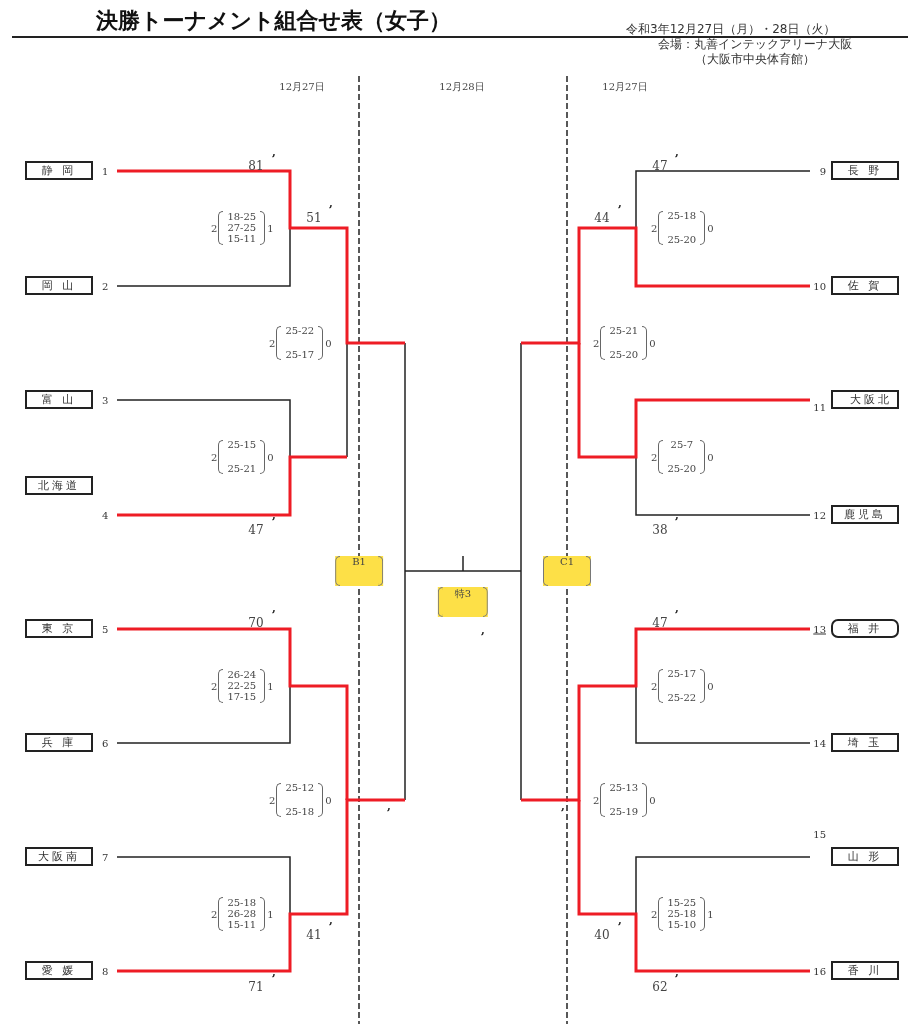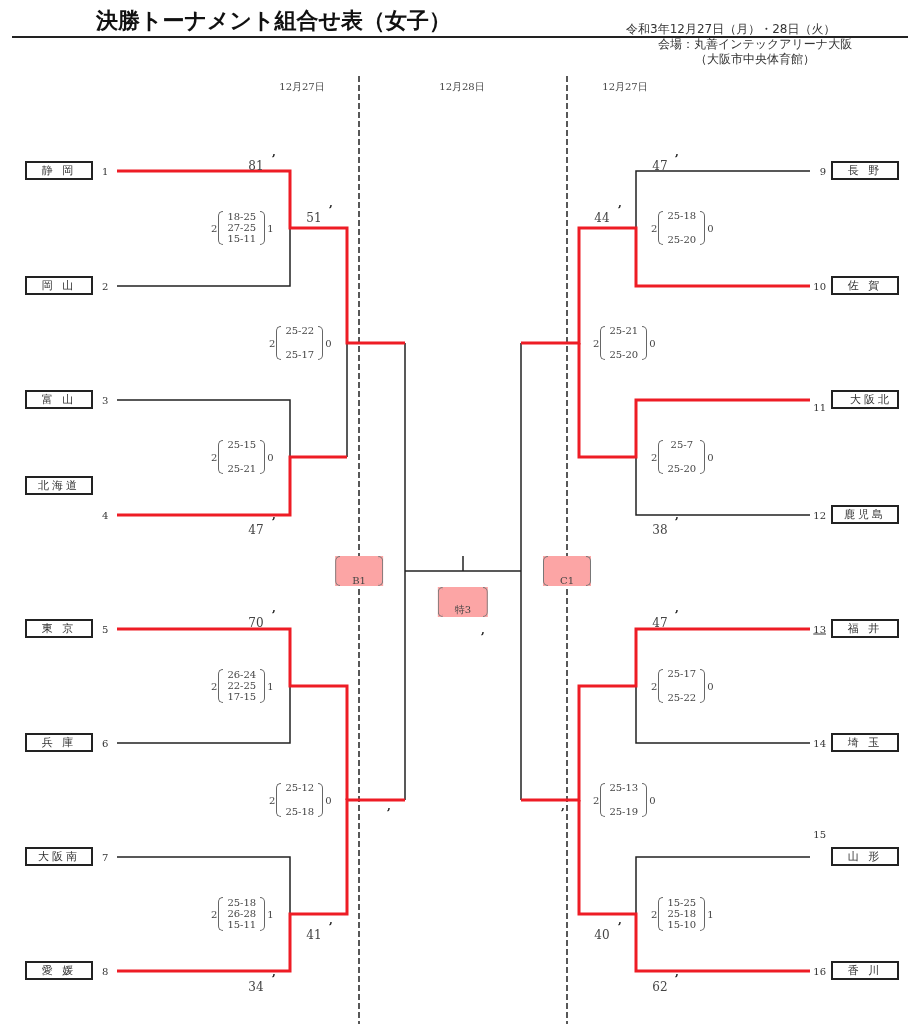--- a/index.html
+++ b/index.html
@@ -21,21 +21,21 @@
   .tick { position: absolute; font-size: 11px; color: #222; font-weight: bold; transform: translate(-50%, -50%); }
   .match { position: absolute; transform: translateY(-50%); display: flex; align-items: center; font-size: 10px; color: #444; }
   .match .w { margin-right: 1px; }
   .match .l { margin-left: 2px; }
   .match .br { width: 5px; height: 34px; border: 1px solid #666; box-sizing: border-box; }
   .match .br.lft { border-right: none; border-radius: 5px 0 0 5px; }
   .match .br.rgt { border-left: none; border-radius: 0 5px 5px 0; }
   .match .sets { display: flex; flex-direction: column; align-items: center; justify-content: space-around; height: 34px;
                  padding: 0 4px; line-height: 10px; font-size: 10px; }
   .match .sets.two { justify-content: space-between; height: 34px; }
-  .slot { position: absolute; transform: translate(-50%, -50%); display: flex; align-items: flex-end; background: #fca5a5; font-size: 10px; color: #444; }
+  .slot { position: absolute; transform: translate(-50%, -50%); display: flex; align-items: flex-start; background: #fde047; font-size: 10px; color: #444; }
   .slot .br { width: 5px; height: 30px; border: 1px solid #777; box-sizing: border-box; }
   .slot .br.lft { border-right: none; border-radius: 5px 0 0 5px; }
   .slot .br.rgt { border-left: none; border-radius: 0 5px 5px 0; }
   .slot .txt { padding: 0 12px; }
   svg.lines { position: absolute; left: 0; top: 0; }
 </style>
 </head>
 <body>
 
 <div class="title">決勝トーナメント組合せ表（女子）</div>
@@ -101,21 +101,21 @@
     <div class="team-box" style="top: 961px; left: 25px;">愛 媛</div>
     <div class="seed" style="top: 971px; left: 102px;">8</div>
     <div class="team-box" style="top: 161px; left: 831px;">長 野</div>
     <div class="seed" style="top: 171px; right: 95px;">9</div>
     <div class="team-box" style="top: 276px; left: 831px;">佐 賀</div>
     <div class="seed" style="top: 286px; right: 95px;">10</div>
     <div class="team-box" style="top: 390px; left: 831px; padding-left: 12px;">大阪北</div>
     <div class="seed" style="top: 400px; right: 95px; margin-top: 7px;">11</div>
     <div class="team-box" style="top: 505px; left: 831px;">鹿児島</div>
     <div class="seed" style="top: 515px; right: 95px;">12</div>
-    <div class="team-box" style="top: 619px; left: 831px;">福 井</div>
+    <div class="team-box" style="top: 619px; left: 831px; border-radius: 7px;">福 井</div>
     <div class="seed" style="top: 629px; right: 95px; text-decoration: underline;">13</div>
     <div class="team-box" style="top: 733px; left: 831px;">埼 玉</div>
     <div class="seed" style="top: 743px; right: 95px;">14</div>
     <div class="team-box" style="top: 847px; left: 831px;">山 形</div>
     <div class="seed" style="top: 834px; right: 95px;">15</div>
     <div class="team-box" style="top: 961px; left: 831px;">香 川</div>
     <div class="seed" style="top: 971px; right: 95px;">16</div>
   </div>
 
 <div class="match" style="left:211px; top:228px">
@@ -242,21 +242,21 @@
     </span>
   <span class="br rgt"></span>
   <span class="l">0</span>
 </div>
 
 <div class="score-val" style="left:256px; top:166px">81</div>
 <div class="score-val" style="left:314px; top:218px">51</div>
 <div class="score-val" style="left:256px; top:530px">47</div>
 <div class="score-val" style="left:256px; top:623px">70</div>
 <div class="score-val" style="left:314px; top:935px">41</div>
-<div class="score-val" style="left:256px; top:987px">34</div>
+<div class="score-val" style="left:256px; top:987px">71</div>
 <div class="score-val" style="left:660px; top:166px">47</div>
 <div class="score-val" style="left:602px; top:218px">44</div>
 <div class="score-val" style="left:660px; top:530px">38</div>
 <div class="score-val" style="left:660px; top:623px">47</div>
 <div class="score-val" style="left:602px; top:935px">40</div>
 <div class="score-val" style="left:660px; top:987px">62</div>
 
 <div class="tick" style="left:274px; top:152px">,</div>
 <div class="tick" style="left:331px; top:203px">,</div>
 <div class="tick" style="left:274px; top:515px">,</div>

